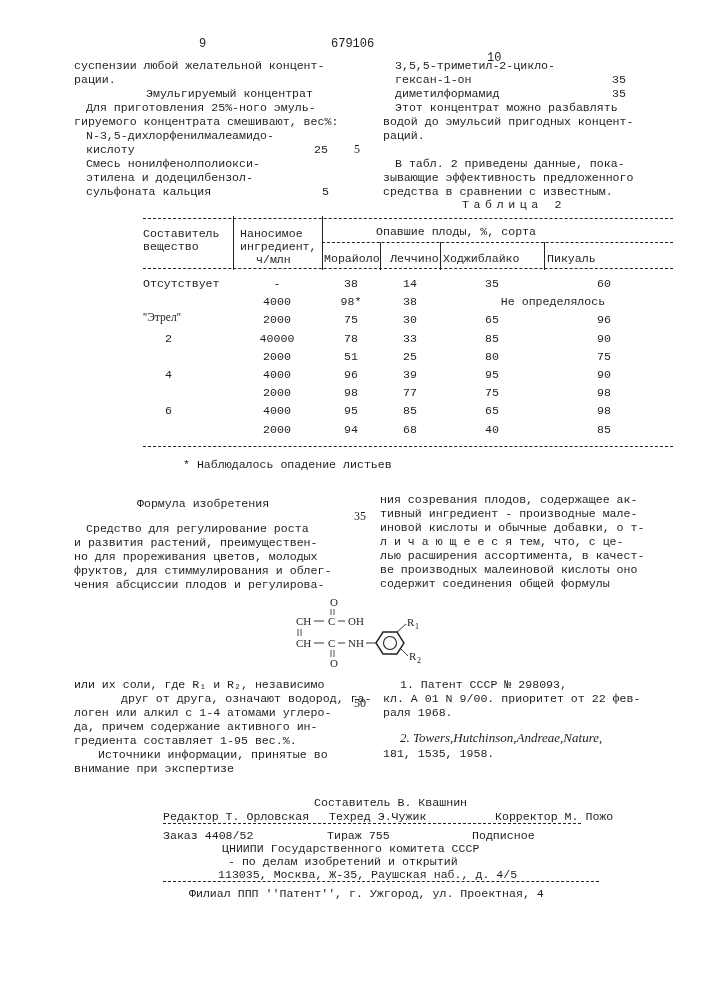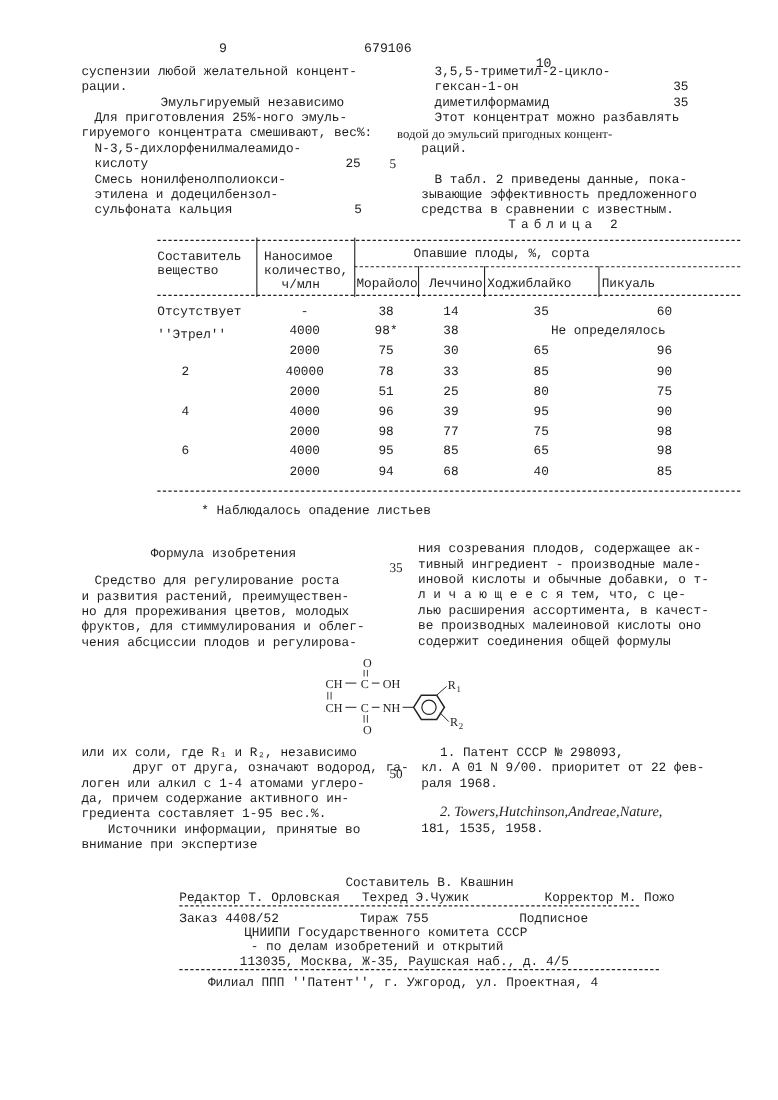--- a/index.html
+++ b/index.html
@@ -22,41 +22,41 @@
 </head>
 <body>
 
 <div class="abs pagenum" style="left:199px;top:38px;">9</div>
 <div class="abs pagenum" style="left:331px;top:38px;">679106</div>
 <div class="abs pagenum" style="left:487px;top:52px;">10</div>
 
 <div>
   <div class="line" style="left:74px;top:59px;">суспензии любой желательной концент-</div>
   <div class="line" style="left:74px;top:73px;">рации.</div>
-  <div class="line" style="left:146px;top:87px;">Эмульгируемый независимо</div>
+  <div class="line" style="left:146px;top:87px;">Эмульгируемый концентрат</div>
   <div class="line" style="left:86px;top:101px;">Для приготовления 25%-ного эмуль-</div>
   <div class="line" style="left:74px;top:115px;">гируемого концентрата смешивают, вес%:</div>
   <div class="line" style="left:86px;top:129px;">N-3,5-дихлорфенилмалеамидо-</div>
   <div class="line" style="left:86px;top:143px;">кислоту</div>
   <div class="line" style="left:314px;top:143px;">25</div>
   <div class="line" style="left:86px;top:157px;">Смесь нонилфенолполиокси-</div>
   <div class="line" style="left:86px;top:171px;">этилена и додецилбензол-</div>
   <div class="line" style="left:86px;top:185px;">сульфоната кальция</div>
   <div class="line" style="left:322px;top:185px;">5</div>
 </div>
 <div class="margin-num" style="left:354px;top:143px;">5</div>
 
 <div>
   <div class="line" style="left:395px;top:59px;">3,5,5-триметил-2-цикло-</div>
   <div class="line" style="left:395px;top:73px;">гексан-1-он</div>
   <div class="line" style="left:612px;top:73px;">35</div>
   <div class="line" style="left:395px;top:87px;">диметилформамид</div>
   <div class="line" style="left:612px;top:87px;">35</div>
   <div class="line" style="left:395px;top:101px;">Этот концентрат можно разбавлять</div>
-  <div class="line" style="left:361px;top:115px;font-family:Liberation Serif, serif;">водой до эмульсий пригодных концент-</div>
+  <div class="line" style="left:383px;top:115px;">водой до эмульсий пригодных концент-</div>
   <div class="line" style="left:383px;top:129px;">раций.</div>
   <div class="line" style="left:395px;top:157px;">В табл. 2 приведены данные, пока-</div>
   <div class="line" style="left:383px;top:171px;">зывающие эффективность предложенного</div>
   <div class="line" style="left:383px;top:185px;">средства в сравнении с известным.</div>
 </div>
 
 <div>
   <div class="abs spaced" style="left:462px;top:198px;">Таблица 2</div>
 
   <div class="dash" style="left:143px;top:218px;width:530px;"></div>
@@ -65,39 +65,39 @@
 
   <div class="vbar" style="left:233px;top:216px;height:54px;"></div>
   <div class="vbar" style="left:322px;top:216px;height:54px;"></div>
   <div class="vbar" style="left:380px;top:242px;height:28px;"></div>
   <div class="vbar" style="left:440px;top:242px;height:28px;"></div>
   <div class="vbar" style="left:544px;top:242px;height:28px;"></div>
 
   <div class="line" style="left:143px;top:227px;">Составитель</div>
   <div class="line" style="left:143px;top:240px;">вещество</div>
   <div class="line" style="left:240px;top:227px;">Наносимое</div>
-  <div class="line" style="left:240px;top:240px;">количество,</div>
+  <div class="line" style="left:240px;top:240px;">ингредиент,</div>
   <div class="line" style="left:256px;top:253px;">ч/млн</div>
   <div class="line" style="left:376px;top:225px;">Опавшие плоды, %, сорта</div>
   <div class="line" style="left:324px;top:252px;">Морайоло</div>
   <div class="line" style="left:390px;top:252px;">Леччино</div>
   <div class="line" style="left:443px;top:252px;">Ходжиблайко</div>
   <div class="line" style="left:547px;top:252px;">Пикуаль</div>
 
   <div id="table-rows">
       <div>
         <div class="line" style="left: 143px; top: 277px;">Отсутствует</div>
         <div class="cell" style="left: 247px; width: 60px; top: 277px;">-</div>
         <div class="cell" style="left: 326px; width: 50px; top: 277px;">38</div>
         <div class="cell" style="left: 385px; width: 50px; top: 277px;">14</div>
         <div class="cell" style="left: 467px; width: 50px; top: 277px;">35</div>
         <div class="cell" style="left: 579px; width: 50px; top: 277px;">60</div>
       </div>
       <div>
-        <div class="line" style="left: 143px; top: 298px;">''Этрел''</div>
+        <div class="line" style="left: 143px; top: 311px; font-family: Liberation Serif, serif;">''Этрел''</div>
         <div class="cell" style="left: 247px; width: 60px; top: 295.2px;">4000</div>
         <div class="cell" style="left: 326px; width: 50px; top: 295.2px;">98*</div>
         <div class="cell" style="left: 385px; width: 50px; top: 295.2px;">38</div>
         <div class="cell" style="left: 473px; width: 160px; top: 295.2px;">Не определялось</div>
       </div>
       <div>
         <div class="line" style="left: 165px; top: 313.4px;"></div>
         <div class="cell" style="left: 247px; width: 60px; top: 313.4px;">2000</div>
         <div class="cell" style="left: 326px; width: 50px; top: 313.4px;">75</div>
         <div class="cell" style="left: 385px; width: 50px; top: 313.4px;">30</div>

